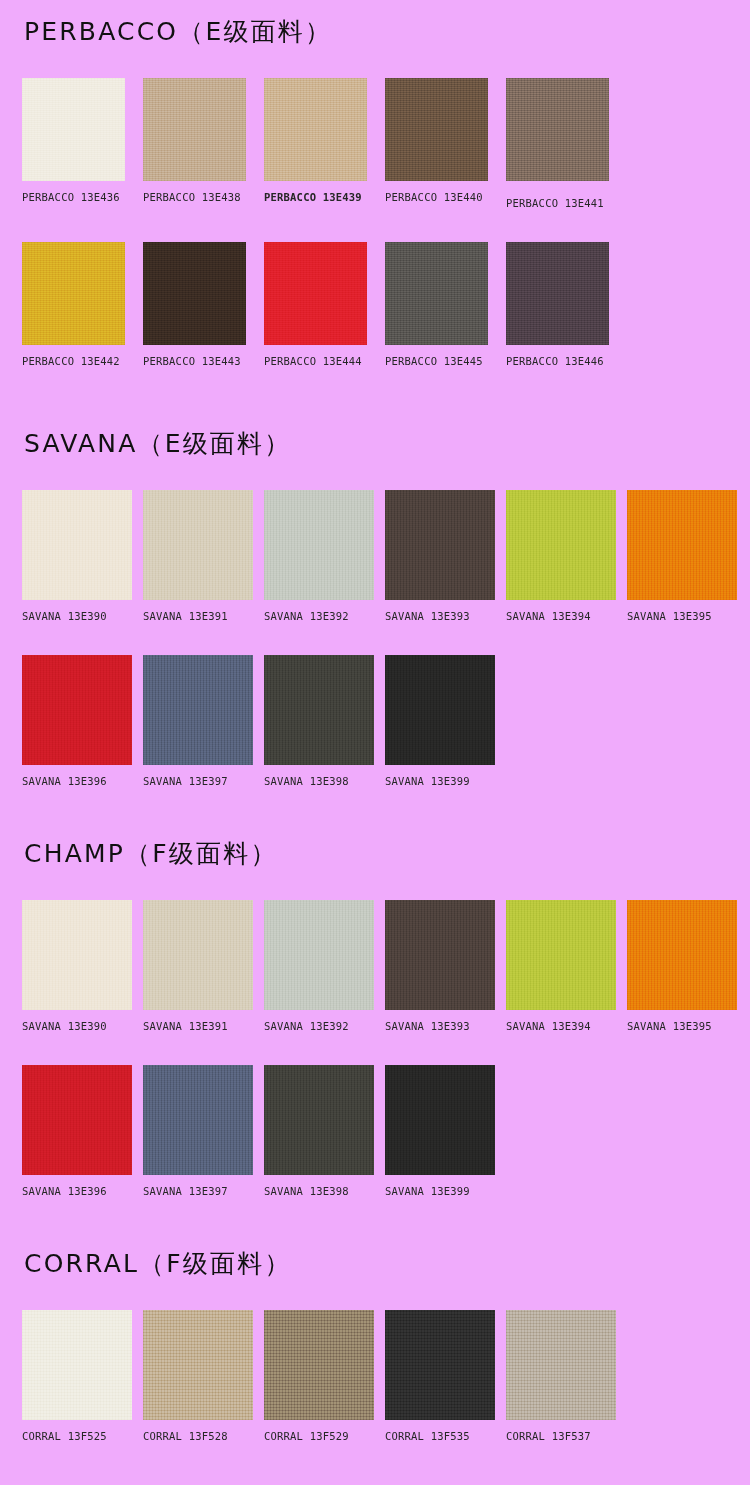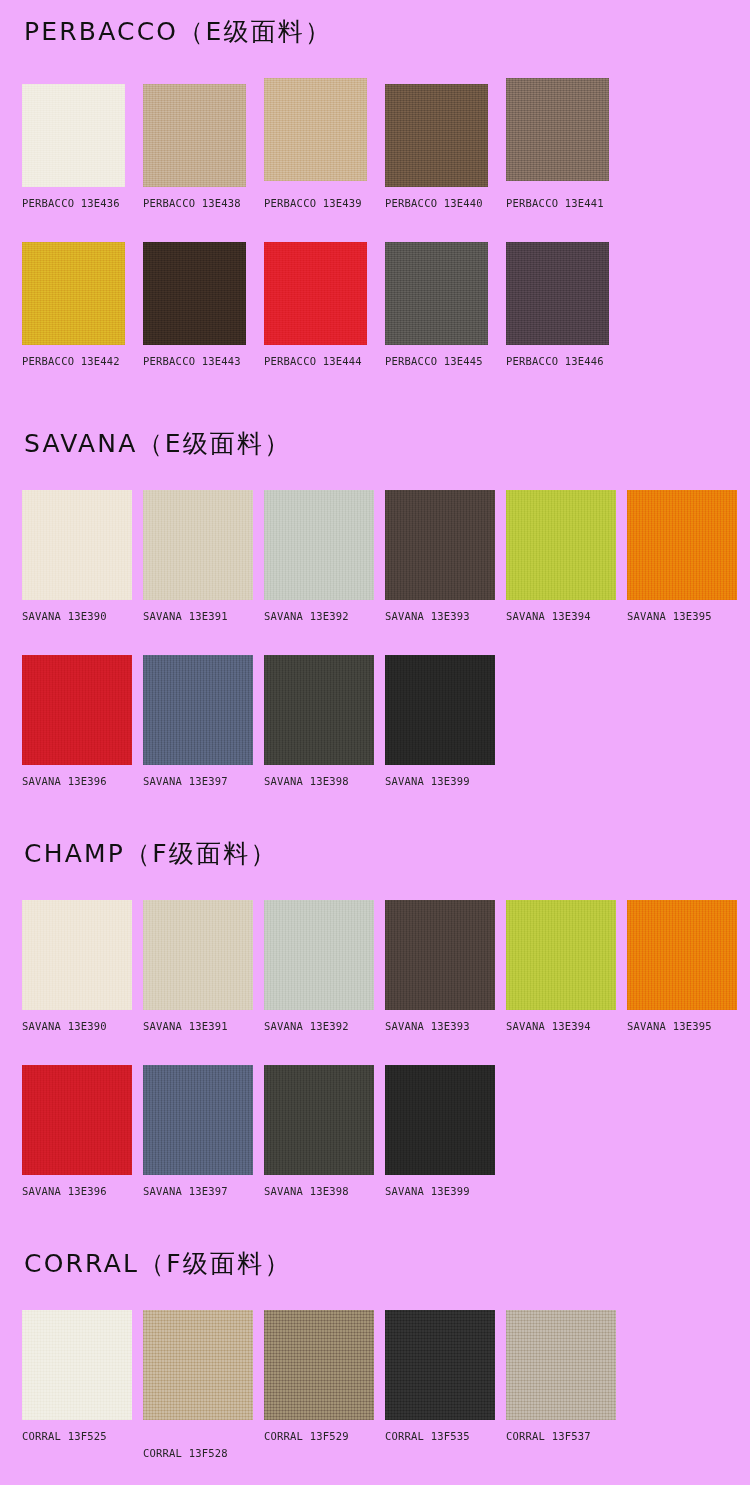--- a/index.html
+++ b/index.html
@@ -95,32 +95,32 @@
   }
 </style>
 </head>
 <body>
 
 <div class="page">
   <div id="sections-root">
       <div class="section" style="top: 18px;">
         <h2 class="section-title">PERBACCO（E级面料）</h2>
         <div style="margin-top: 32px;">
-          <div class="row" style="gap: 18px; margin-top: 18px; align-items: flex-end;">
+          <div class="row" style="gap: 18px; margin-top: 18px;">
             <div class="swatch-cell">
               <div class="swatch tex-a" title="PERBACCO 13E436" style="width: 103px; height: 103px; background: rgb(240, 236, 225);"></div>
               <div class="swatch-label" style="margin-top: 11px; height: 14px;">PERBACCO 13E436</div>
             </div>
             <div class="swatch-cell">
               <div class="swatch tex-a" title="PERBACCO 13E438" style="width: 103px; height: 103px; background: rgb(195, 171, 143);"></div>
               <div class="swatch-label" style="margin-top: 11px; height: 14px;">PERBACCO 13E438</div>
             </div>
             <div class="swatch-cell">
               <div class="swatch tex-a" title="PERBACCO 13E439" style="width: 103px; height: 103px; background: rgb(205, 179, 145);"></div>
-              <div class="swatch-label" style="margin-top: 17px; height: 14px;">PERBACCO 13E439</div>
+              <div class="swatch-label" style="margin-top: 11px; height: 14px; font-weight: bold;">PERBACCO 13E439</div>
             </div>
             <div class="swatch-cell">
               <div class="swatch tex-a" title="PERBACCO 13E440" style="width: 103px; height: 103px; background: rgb(106, 84, 65);"></div>
               <div class="swatch-label" style="margin-top: 11px; height: 14px;">PERBACCO 13E440</div>
             </div>
             <div class="swatch-cell">
               <div class="swatch tex-a" title="PERBACCO 13E441" style="width: 103px; height: 103px; background: rgb(125, 106, 93);"></div>
               <div class="swatch-label" style="margin-top: 17px; height: 14px;">PERBACCO 13E441</div>
             </div>
           </div>
@@ -249,21 +249,21 @@
       <div class="section" style="top: 1250px;">
         <h2 class="section-title">CORRAL（F级面料）</h2>
         <div style="margin-top: 32px;">
           <div class="row" style="gap: 11px; margin-top: 18px;">
             <div class="swatch-cell">
               <div class="swatch tex-c" title="CORRAL 13F525" style="width: 110px; height: 110px; background: rgb(238, 235, 224);"></div>
               <div class="swatch-label" style="margin-top: 11px; height: 14px;">CORRAL 13F525</div>
             </div>
             <div class="swatch-cell">
               <div class="swatch tex-c" title="CORRAL 13F528" style="width: 110px; height: 110px; background: rgb(191, 171, 139);"></div>
-              <div class="swatch-label" style="margin-top: 28px; height: 14px; text-align: center;">CORRAL 13F528</div>
+              <div class="swatch-label" style="margin-top: 11px; height: 14px; text-align: center;">CORRAL 13F528</div>
             </div>
             <div class="swatch-cell">
               <div class="swatch tex-c" title="CORRAL 13F529" style="width: 110px; height: 110px; background: rgb(139, 122, 98);"></div>
               <div class="swatch-label" style="margin-top: 11px; height: 14px;">CORRAL 13F529</div>
             </div>
             <div class="swatch-cell">
               <div class="swatch tex-c" title="CORRAL 13F535" style="width: 110px; height: 110px; background: rgb(43, 43, 43);"></div>
               <div class="swatch-label" style="margin-top: 11px; height: 14px;">CORRAL 13F535</div>
             </div>
             <div class="swatch-cell">

